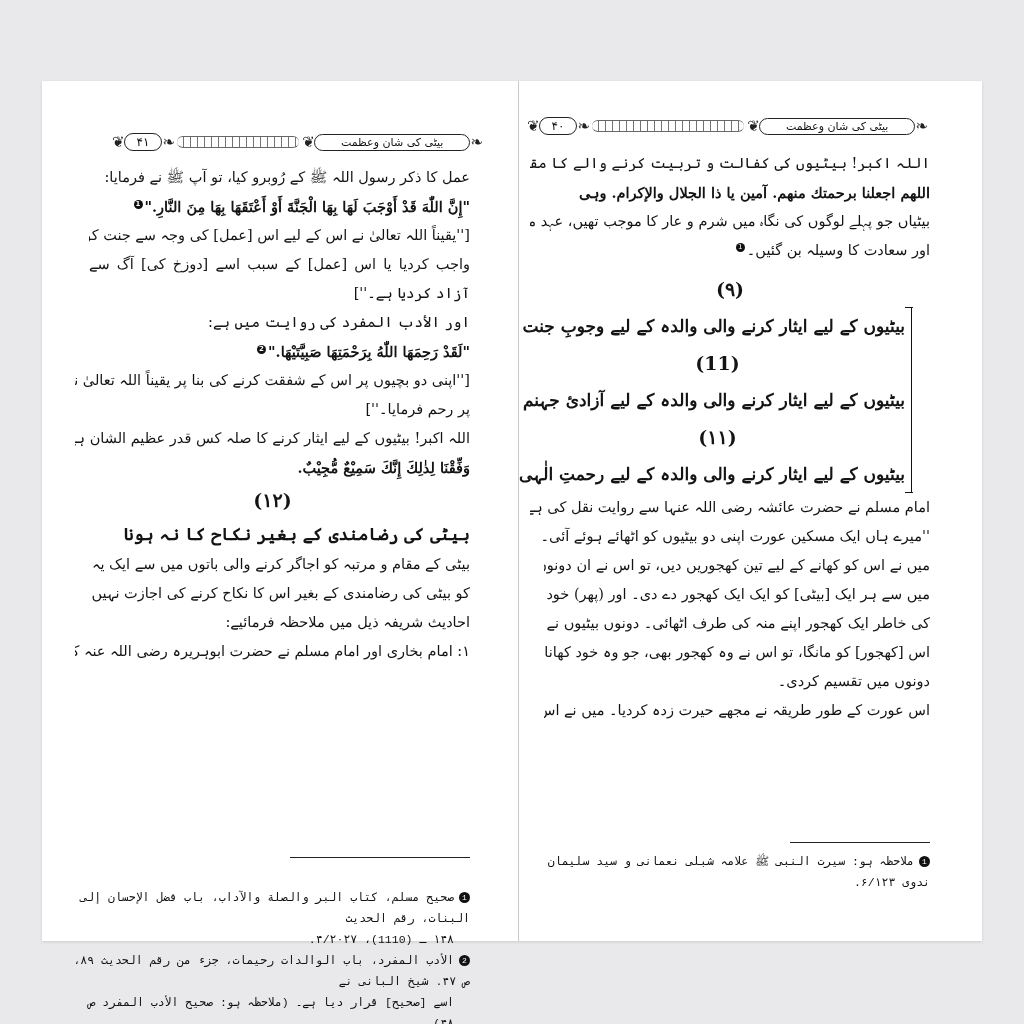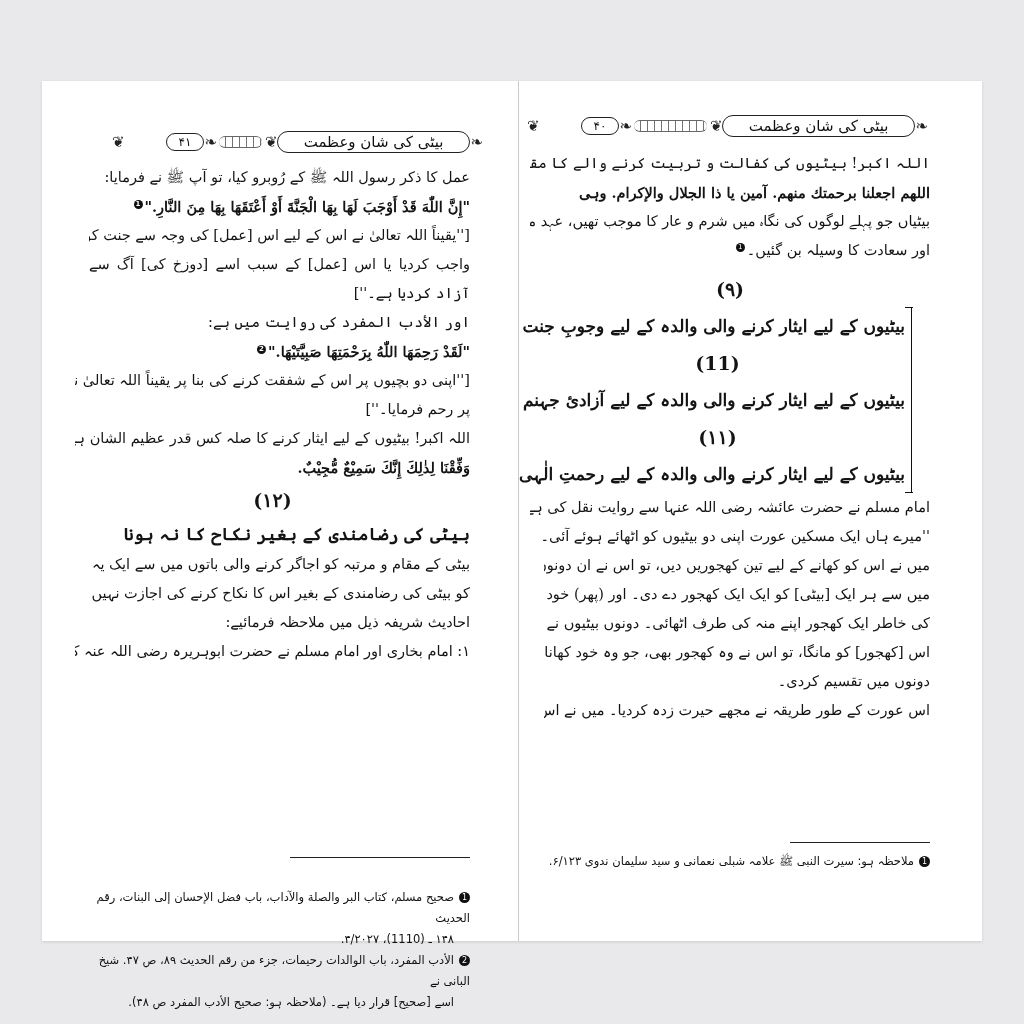--- a/index.html
+++ b/index.html
@@ -38,24 +38,24 @@
     }
     .vine {
       flex: 1; height: 10px; margin: 0 3px;
       border-top: 1.5px solid #333; border-bottom: 1.5px solid #333;
       border-radius: 6px;
       background: repeating-linear-gradient(90deg, transparent 0 6px, #444 6px 7px);
       opacity: 0.75;
     }
     .pill {
       border: 1.5px solid #222; border-radius: 12px;
-      padding: 1px 10px; font-size: 15px; color: #111; white-space: nowrap;
+      padding: 1px 10px; font-size: 11px; color: #111; white-space: nowrap;
       direction: rtl; background: #fff;
     }
-    .pill.num { font-family: "DejaVu Serif", serif; font-size: 12px; padding: 1px 12px; margin-left: 42px; }
+    .pill.num { font-family: "DejaVu Serif", serif; font-size: 12px; padding: 1px 12px; }
     .pill.title { padding: 1px 26px; }
 
     .body-text {
       position: absolute; font-family: "DejaVu Serif", serif;
       font-size: 14.5px; line-height: 29px; text-align: right;
     }
     .page.left .body-text { right: 48px; width: 395px; top: 82px; }
     .page.right .body-text { right: 52px; width: 400px; top: 68px; }
 
     .line { white-space: nowrap; overflow: hidden; display: block; }
@@ -90,21 +90,21 @@
     .bracket-box::before { top: 0; }
     .bracket-box::after { bottom: 0; }
 
     .rule {
       position: absolute; height: 0; border-top: 1.3px solid #222;
     }
     .footnotes {
       position: absolute; font-family: "DejaVu Sans", sans-serif;
       font-size: 11.5px; line-height: 21px; text-align: right; color: #111;
     }
-    .footnote { display: block; }
+    .footnote { display: block; font-family: Liberation Mono, monospace; }
     .footnote .cont { display: block; padding-right: 16px; }
     .fn-num {
       display: inline-block; width: 11px; height: 11px; border-radius: 50%;
       background: #111; color: #fff; font-size: 8px; line-height: 11px;
       text-align: center; margin-left: 5px; vertical-align: middle;
     }
   </style>
 </head>
 <body>
 

